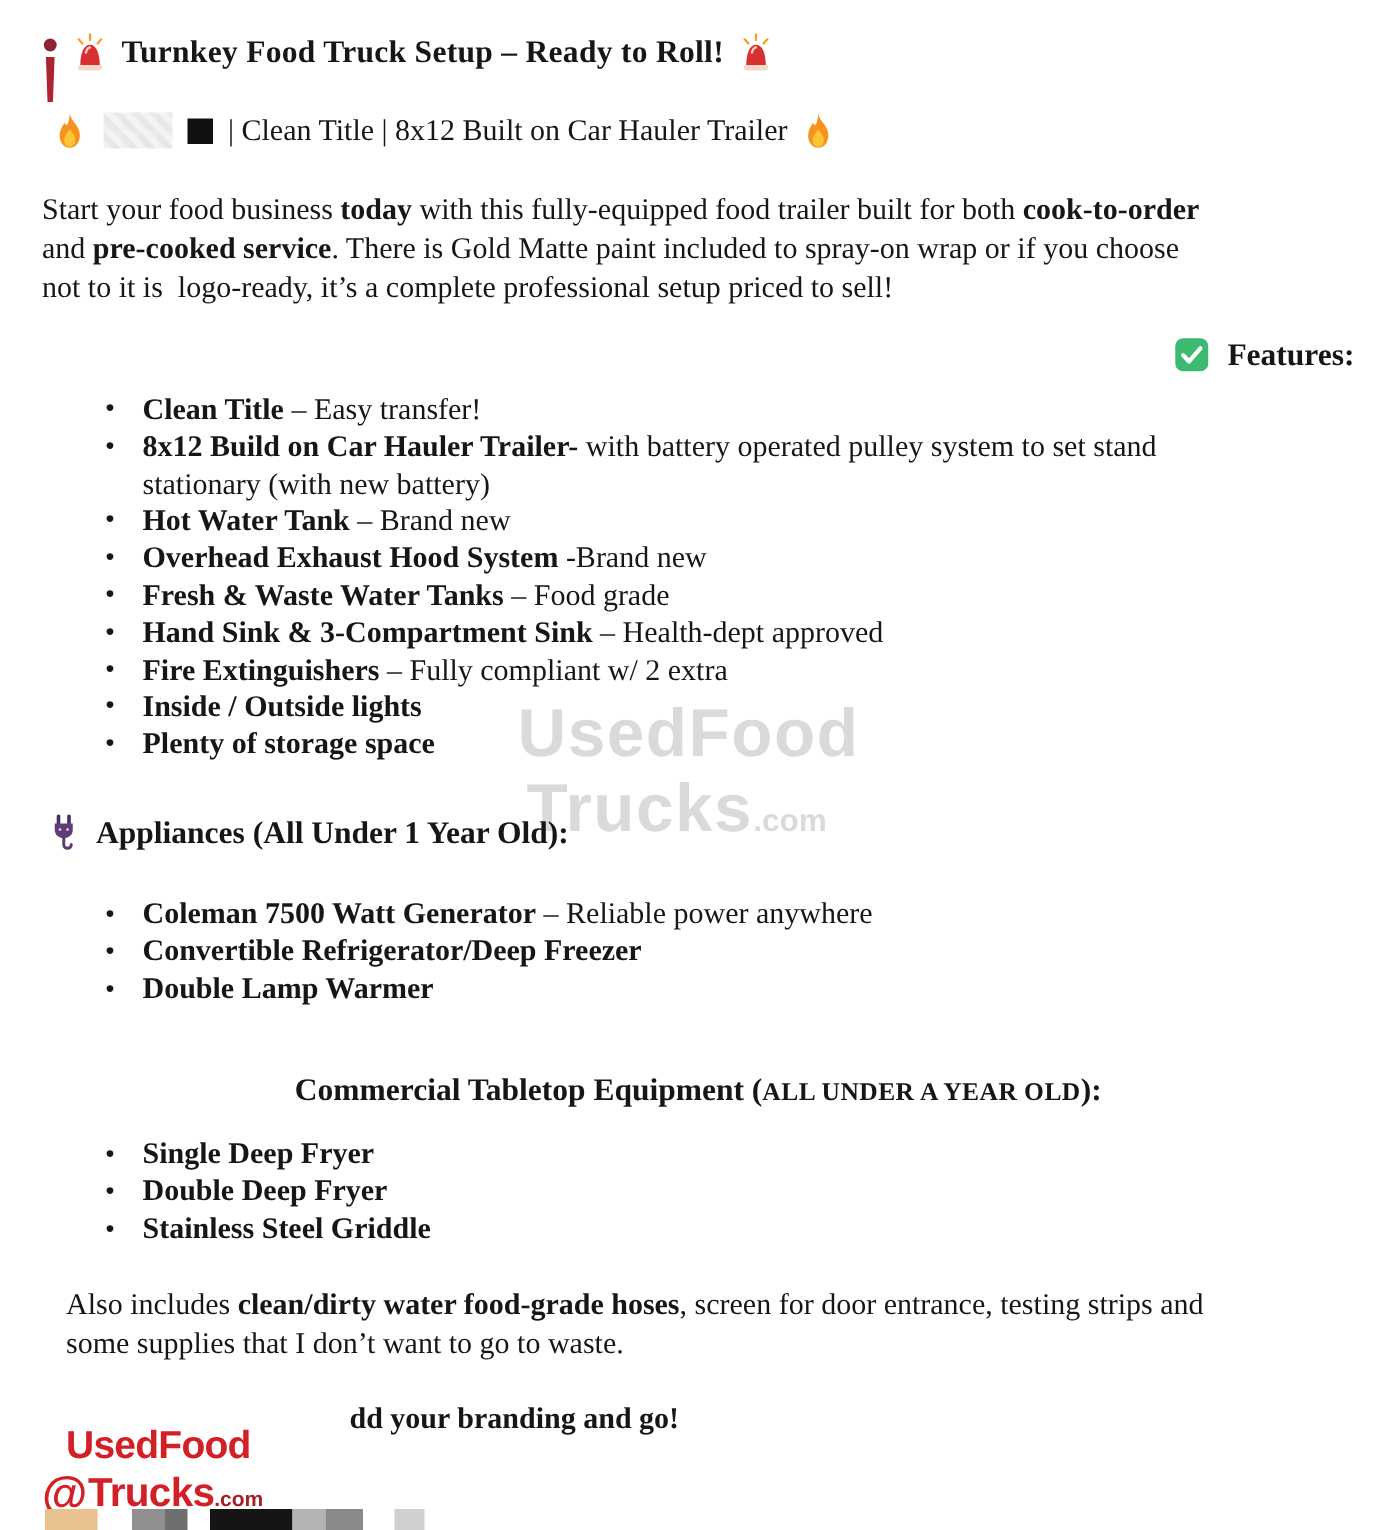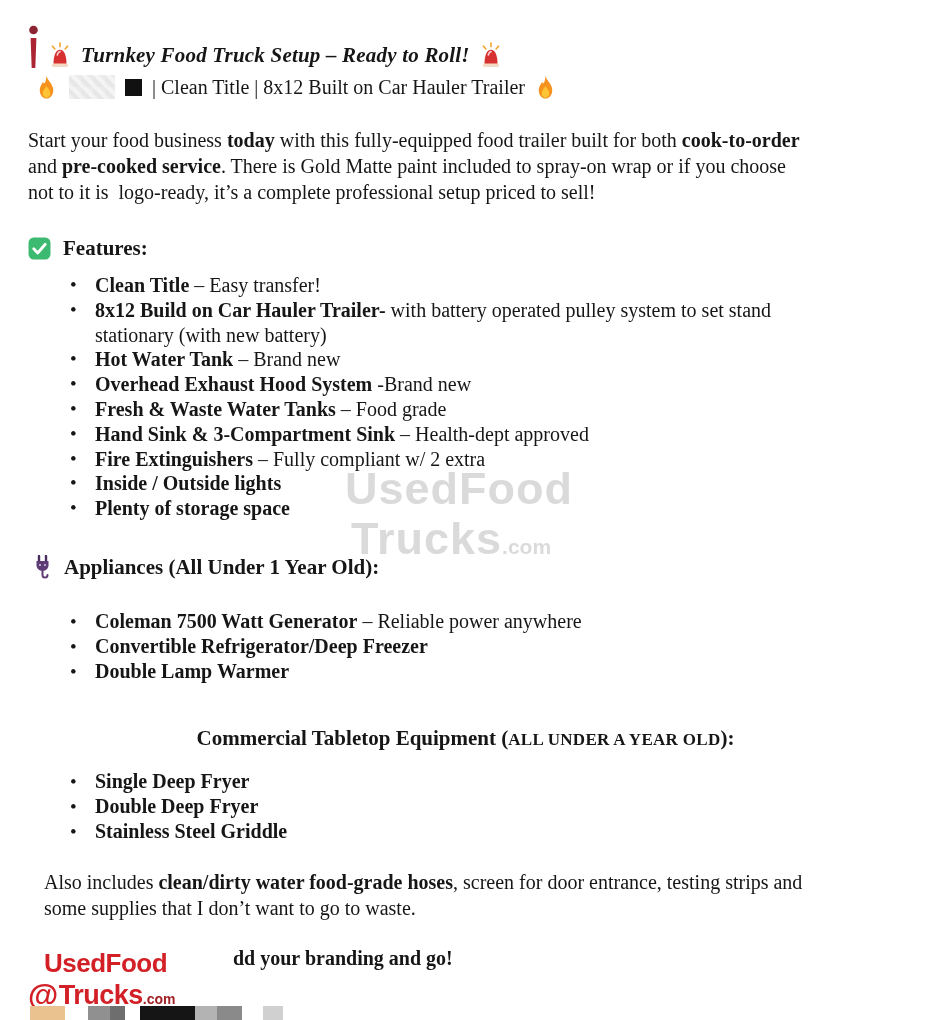--- a/index.html
+++ b/index.html
@@ -2,38 +2,38 @@
 <html><head>
 <meta charset="utf-8">
 <style>
   html,body{margin:0;padding:0;background:#ffffff;}
   .page{
     position:relative;width:927px;height:1020px;overflow:hidden;background:#ffffff;
     font-family:"Liberation Serif", serif;color:#161616;
   }
   .content{position:relative;z-index:1;padding:22px 24px 0 28px;}
   
-  .title-row{display:flex;align-items:flex-end;height:46px;gap:9px;font-style:italic;}
+  .title-row{display:flex;align-items:flex-start;height:46px;gap:9px;}
   .title-row .exclaim{align-self:flex-start;margin-top:3px;}
   .doc-title{font-size:21px;font-weight:bold;letter-spacing:.2px;}
   .subtitle-row{display:flex;align-items:center;height:34px;gap:10px;margin-left:8px;margin-top:2px;}
   .doc-subtitle{font-size:20px;}
   .redact-mosaic{
     width:46px;height:24px;margin-left:2px;
     background-image:linear-gradient(45deg,#f1f1f1 25%,#e7e7e7 25%,#e7e7e7 50%,#f4f4f4 50%,#f4f4f4 75%,#ebebeb 75%);
     background-size:12px 12px;
   }
   .black-square{width:17px;height:17px;background:#111;display:inline-block;}
   
   .para{font-size:20px;line-height:26px;margin-top:23px;max-width:885px;}
   .para-line{white-space:pre-wrap;}
   b{font-weight:bold;}
   
   .sec-h{display:flex;align-items:center;gap:12px;height:30px;font-size:21px;font-weight:bold;}
-  .sec-h.features{margin-top:28px;}
+  .sec-h.features{margin-top:16px;justify-content:flex-end;}
   .sec-h.appliances{margin-top:32px;margin-left:5px;}
   .sec-h.tabletop{margin-top:30px;flex-direction:column;}
   .sec-h .caps{font-size:17px;letter-spacing:.3px;}
   
   ul.blist{list-style:none;margin:0;padding:0;max-width:825px;}
   ul.blist.l1{margin-top:10px;}
   ul.blist.l2{margin-top:26px;}
   ul.blist.l3{margin-top:25px;}
   ul.blist li{position:relative;padding-left:67px;font-size:20px;line-height:24.8px;}
   ul.blist.l2 li, ul.blist.l3 li{line-height:25px;}

